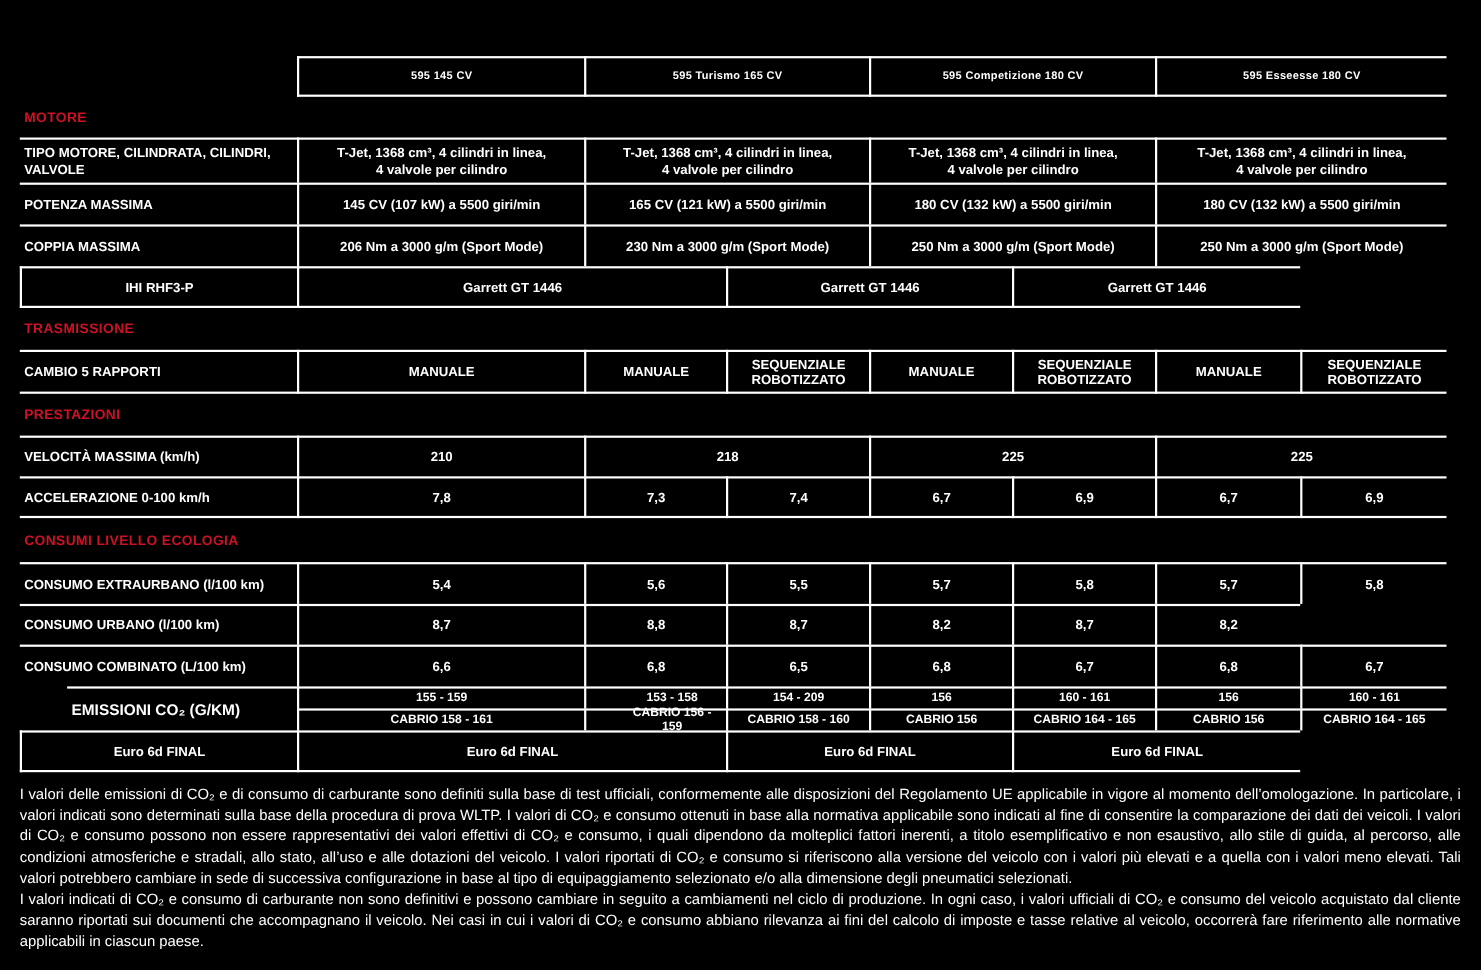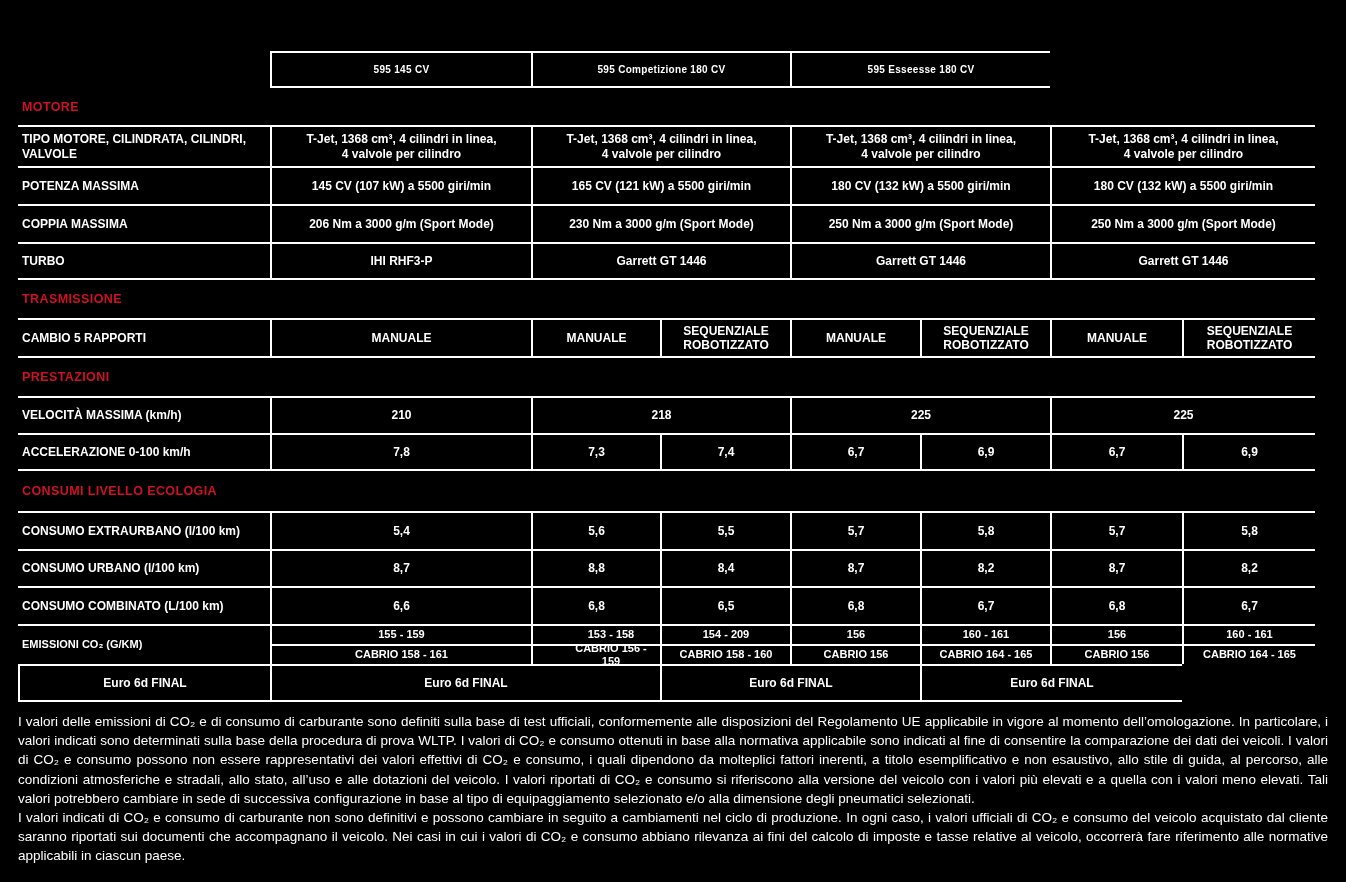--- a/index.html
+++ b/index.html
@@ -47,21 +47,21 @@
   .band .bandtxt {
     grid-column: 1 / -1;
     display: flex; align-items: center;
     padding-left: 4px;
     color: var(--accent, #ce1126);
     font-weight: bold; font-size: 12.5px;
     letter-spacing: .4px;
   }
   .emis { grid-template-rows: 20px 20px; height: 40px; }
   .emis .cell { font-size: 11px; }
-  .emis .lbl { grid-column: 1; grid-row: 1 / span 2; font-size: 11px; }
+  .emis .lbl { grid-column: 1; grid-row: 1 / span 2; font-size: 14px; margin-left: 43px; }
   .r1 { grid-row: 1; }
   .r2 { grid-row: 2; }
   .c1 { grid-column: 2; }
   .c2a { grid-column: 3; padding-left: 32px; } .c2b { grid-column: 4; }
   .c3a { grid-column: 5; } .c3b { grid-column: 6; }
   .c4a { grid-column: 7; } .c4b { grid-column: 8; }
   .footer {
     margin: 10px 18px 0 18px;
     font-size: 13.5px;
     line-height: 19.2px;
@@ -70,20 +70,21 @@
   .footer p { margin: 0; }
 </style>
 </head>
 <body>
 
 <div class="table">
 
   <div class="row h37">
     <div class="cell lbl"></div>
     <div class="cell val hdr bt bb bl">595 145 CV</div>
+    <div class="cell val hdr bt bb bl s2">595 Turismo 165 CV</div>
     <div class="cell val hdr bt bb bl s2">595 Competizione 180 CV</div>
     <div class="cell val hdr bt bb bl s2">595 Esseesse 180 CV</div>
   </div>
 
   <div class="row band h37">
     <div class="bandtxt">MOTORE</div>
   </div>
 
   <div class="row h41">
     <div class="cell lbl bt">TIPO MOTORE, CILINDRATA, CILINDRI, VALVOLE</div>
@@ -107,21 +108,20 @@
 
   <div class="row h38">
     <div class="cell lbl bt">COPPIA MASSIMA</div>
     <div class="cell val bt bl">206 Nm a 3000 g/m (Sport Mode)</div>
     <div class="cell val bt bl s2">230 Nm a 3000 g/m (Sport Mode)</div>
     <div class="cell val bt bl s2">250 Nm a 3000 g/m (Sport Mode)</div>
     <div class="cell val bt bl s2">250 Nm a 3000 g/m (Sport Mode)</div>
   </div>
 
   <div class="row h38">
-    <div class="cell lbl bt bb">TURBO</div>
     <div class="cell val bt bb bl">IHI RHF3-P</div>
     <div class="cell val bt bb bl s2">Garrett GT 1446</div>
     <div class="cell val bt bb bl s2">Garrett GT 1446</div>
     <div class="cell val bt bb bl s2">Garrett GT 1446</div>
   </div>
 
   <div class="row band h38">
     <div class="bandtxt">TRASMISSIONE</div>
   </div>
 
@@ -174,21 +174,20 @@
     <div class="cell val bt bl">5,7</div>
     <div class="cell val bt bl">5,8</div>
     <div class="cell val bt bl">5,7</div>
     <div class="cell val bt bl">5,8</div>
   </div>
 
   <div class="row h37">
     <div class="cell lbl bt">CONSUMO URBANO (l/100 km)</div>
     <div class="cell val bt bl">8,7</div>
     <div class="cell val bt bl">8,8</div>
-    <div class="cell val bt bl">8,4</div>
     <div class="cell val bt bl">8,7</div>
     <div class="cell val bt bl">8,2</div>
     <div class="cell val bt bl">8,7</div>
     <div class="cell val bt bl">8,2</div>
   </div>
 
   <div class="row h38">
     <div class="cell lbl bt">CONSUMO COMBINATO (L/100 km)</div>
     <div class="cell val bt bl">6,6</div>
     <div class="cell val bt bl">6,8</div>

